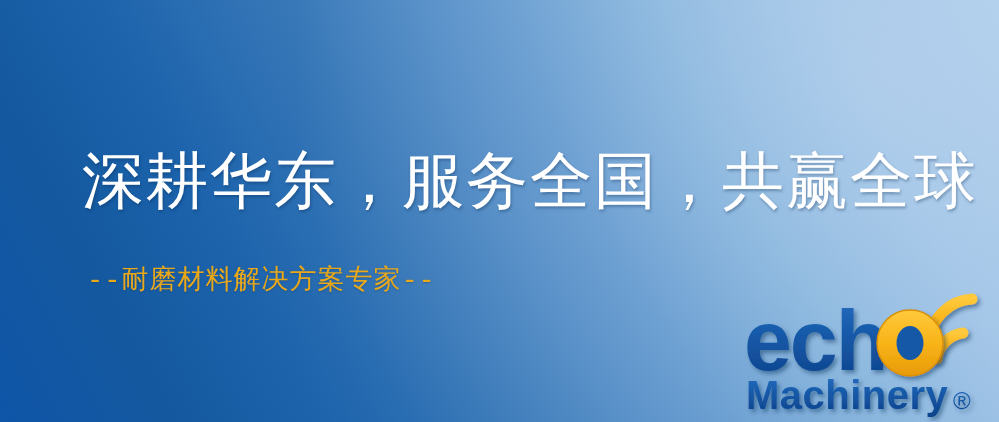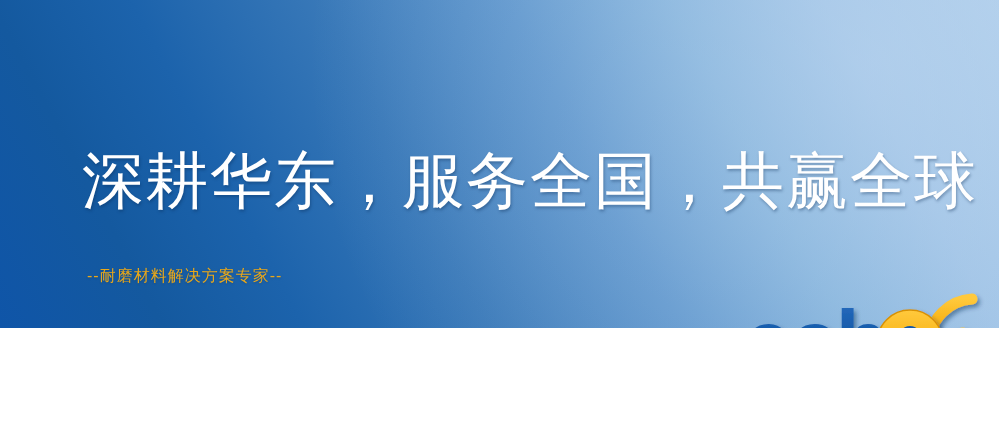--- a/index.html
+++ b/index.html
@@ -3,21 +3,21 @@
 <meta charset="utf-8">
 <style>
   html, body {
     margin: 0;
     padding: 0;
     background: #ffffff;
   }
   #banner {
     position: relative;
     width: 999px;
-    height: 328px;
+    height: 422px;
     overflow: hidden;
     font-family: "Liberation Sans", sans-serif;
     
     background:
       linear-gradient(62deg,
         #0f55a8 0%,
         #14599f 14%,
         #1c63ac 26%,
         #3878b8 42%,
         #5a93cb 58%,
@@ -45,22 +45,22 @@
     letter-spacing: 2px;
     white-space: nowrap;
     text-shadow: 1px 2px 3px rgba(8, 40, 80, 0.35);
     z-index: 3;
   }
 
   .subtitle {
     position: absolute;
     left: 87px;
     top: 268px;
-    font-family: Liberation Sans, sans-serif;
-    font-size: 16px;
+    font-family: Liberation Mono, monospace;
+    font-size: 27px;
     line-height: 1;
     color: #e9a81a;
     letter-spacing: 1px;
     white-space: nowrap;
     text-shadow: 0 1px 2px rgba(20, 50, 90, 0.30);
     z-index: 3;
   }
 
   
   .logo {

